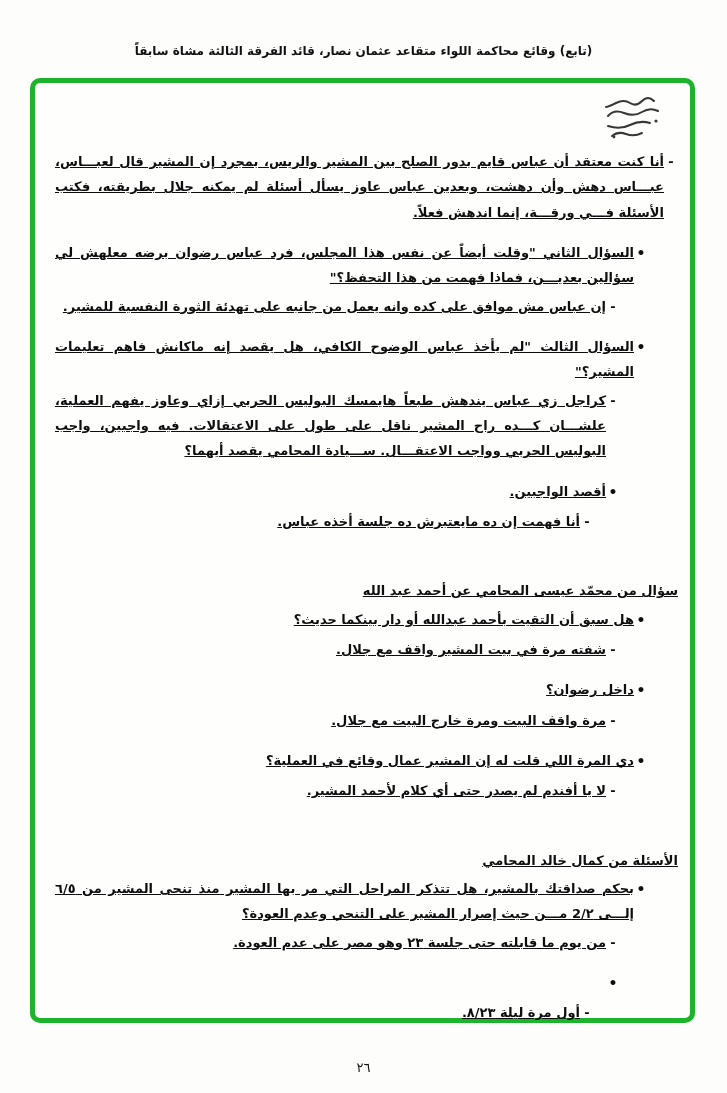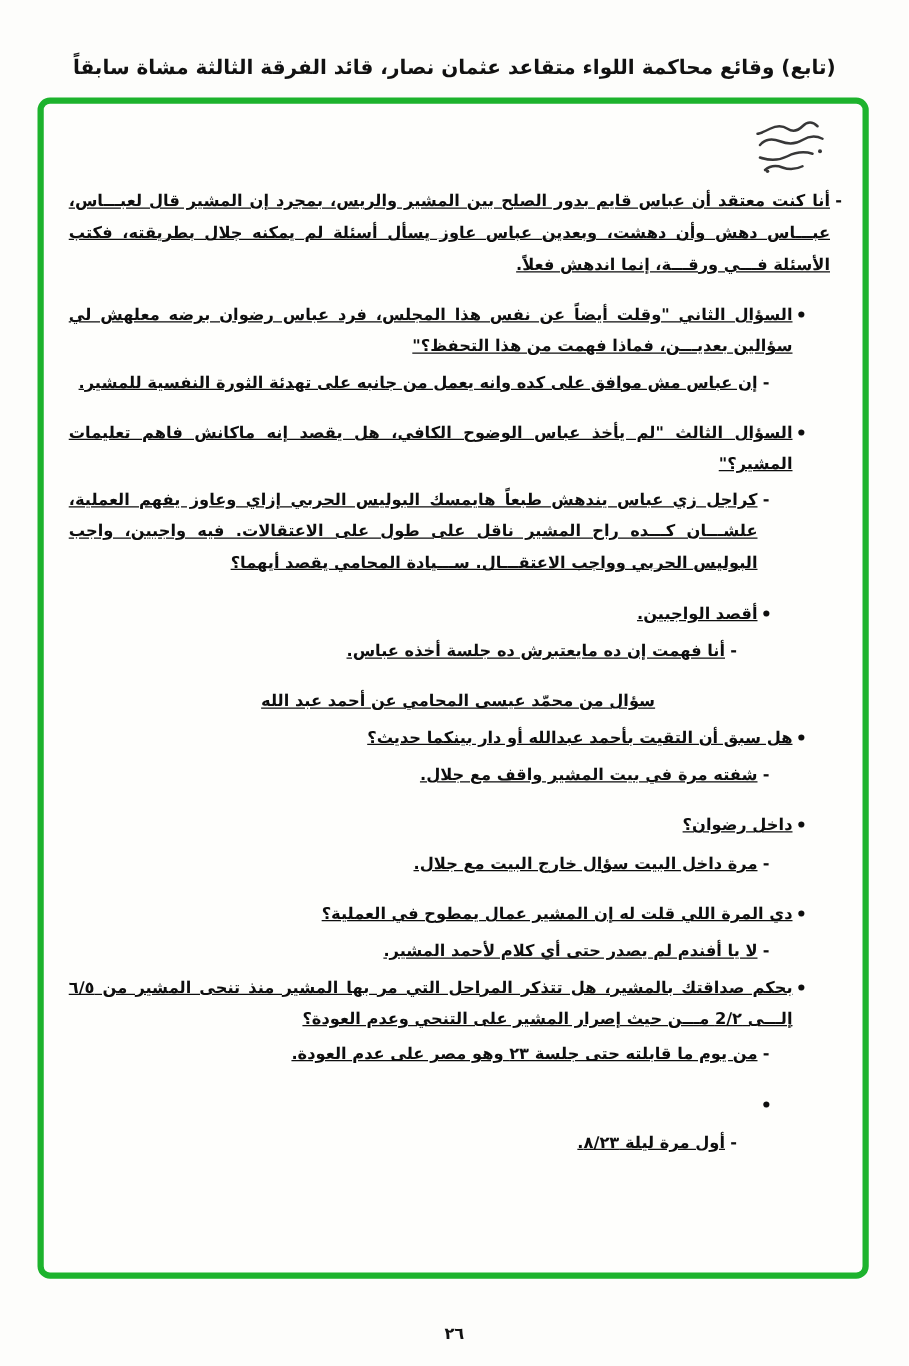--- a/index.html
+++ b/index.html
@@ -17,21 +17,21 @@
     height: 1093px;
     background: #fdfdfb;
   }
   .doc-header {
     position: absolute;
     top: 44px;
     left: 0;
     right: 0;
     text-align: center;
     direction: rtl;
-    font-size: 16px;
+    font-size: 12px;
     font-weight: 700;
     color: #111;
     letter-spacing: 0.2px;
   }
   .frame {
     position: absolute;
     left: 30px;
     top: 78px;
     width: 665px;
     height: 945px;
@@ -69,37 +69,37 @@
     width: 14px;
     text-align: center;
   }
   .item .marker.bullet { font-size: 14px; }
   .item .txt {
     flex: 1 1 auto;
     text-align: justify;
     text-justify: inter-word;
     text-decoration: underline;
   }
-  .item.heading .txt { text-align: center; }
+  .item.heading .txt { text-align: right; margin-top: 29px; }
   .lvl0 { padding-left: 0;  padding-right: 0; }
   .lvl1 { padding-right: 30px; }
   .lvl2 { padding-right: 58px; }
   .lvl3 { padding-right: 84px; }
   .sp-lg { margin-top: 15px; }
   .sp-sm { margin-top: 3px; }
   .sp-none { margin-top: 0; }
   .page-number {
     position: absolute;
     bottom: 18px;
     left: 0;
     right: 0;
     text-align: center;
     direction: rtl;
     font-size: 13px;
-    font-weight: 700;
+    font-weight: 400;
     color: #111;
   }
 </style>
 </head>
 <body>
 
 <div class="page">
 
   <div class="doc-header">(تابع) وقائع محاكمة اللواء متقاعد عثمان نصار، قائد الفرقة الثالثة مشاة سابقاً</div>
 
@@ -155,30 +155,33 @@
         <div class="item lvl2 sp-sm">
           <span class="marker dash">-</span>
           <span class="txt">شفته مرة في بيت المشير واقف مع جلال.</span>
         </div>
         <div class="item lvl1 sp-lg">
           <span class="marker bullet">•</span>
           <span class="txt">داخل رضوان؟</span>
         </div>
         <div class="item lvl2 sp-sm">
           <span class="marker dash">-</span>
-          <span class="txt">مرة داخل البيت سؤال خارج البيت مع جلال.</span>
-        </div>
-        <div class="item lvl1 sp-lg">
-          <span class="marker bullet">•</span>
-          <span class="txt">دي المرة اللي قلت له إن المشير عمال يمطوح في العملية؟</span>
+          <span class="txt">مرة واقف البيت ومرة خارج البيت مع جلال.</span>
+        </div>
+        <div class="item lvl1 sp-lg">
+          <span class="marker bullet">•</span>
+          <span class="txt">دي المرة اللي قلت له إن المشير عمال وقائع في العملية؟</span>
         </div>
         <div class="item lvl2 sp-sm">
           <span class="marker dash">-</span>
           <span class="txt">لا يا أفندم لم يصدر حتى أي كلام لأحمد المشير.</span>
         </div>
+        <div class="item lvl0 sp-lg heading">
+          <span class="txt">الأسئلة من كمال خالد المحامي</span>
+        </div>
         <div class="item lvl1 sp-sm">
           <span class="marker bullet">•</span>
           <span class="txt">بحكم صداقتك بالمشير، هل تتذكر المراحل التي مر بها المشير منذ تنحى المشير من ٦/٥ إلـــى 2/٢ مـــن حيث إصرار المشير على التنحي وعدم العودة؟</span>
         </div>
         <div class="item lvl2 sp-sm">
           <span class="marker dash">-</span>
           <span class="txt">من يوم ما قابلته حتى جلسة ٢٣ وهو مصر على عدم العودة.</span>
         </div>
         <div class="item lvl2 sp-lg">
           <span class="marker bullet">•</span>

